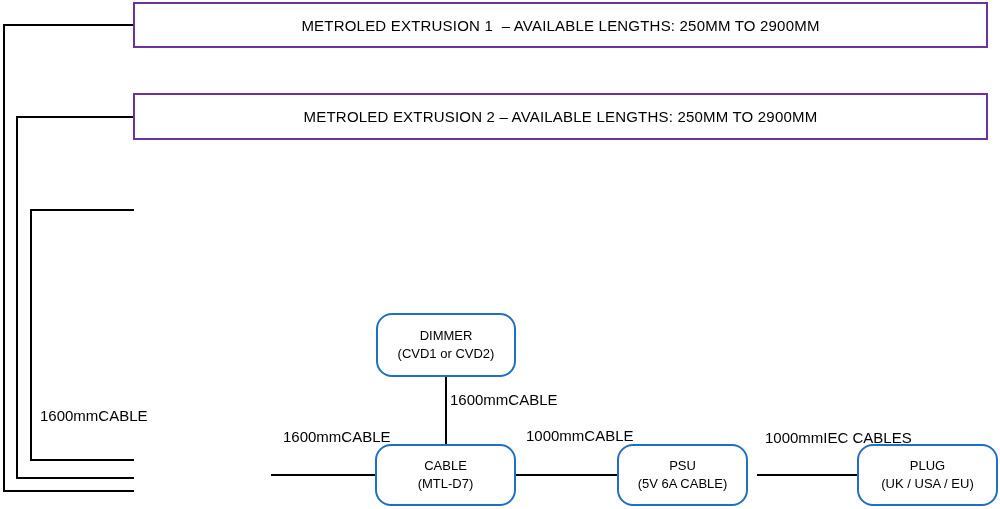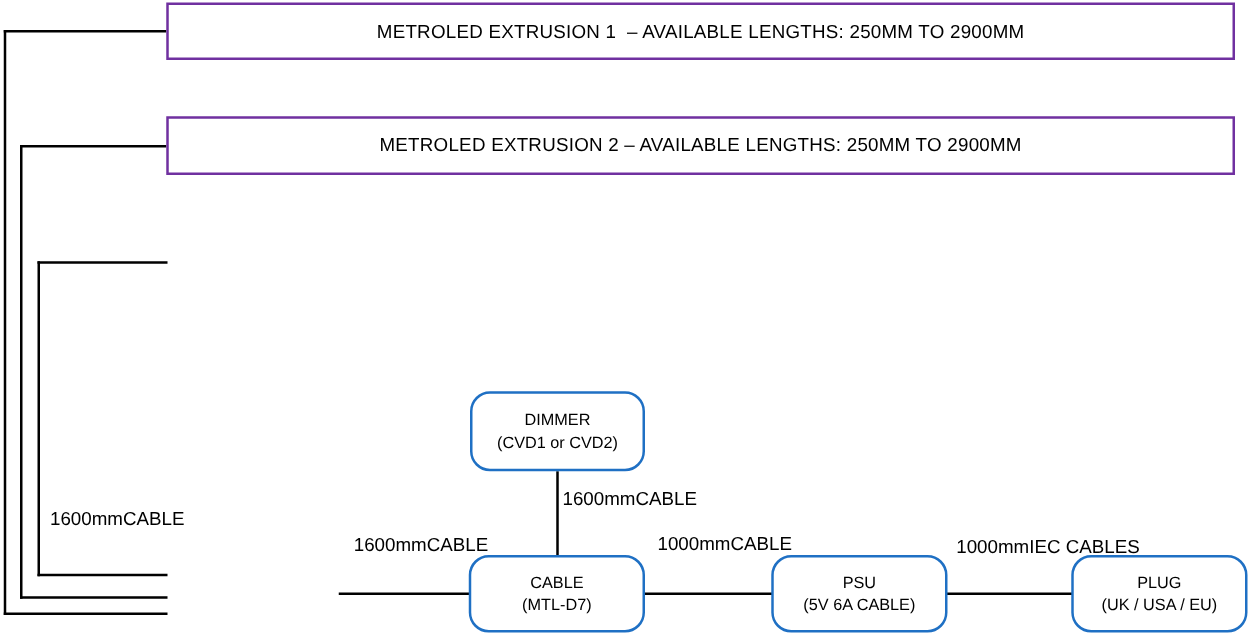--- a/index.html
+++ b/index.html
@@ -103,21 +103,21 @@
 
   <div class="node" style="left:376px;top:313px;width:140px;height:64px">
     <span>DIMMER</span>
     <span>(CVD1 or CVD2)</span>
   </div>
 
   <div class="node" style="left:375px;top:444px;width:141px;height:62px">
     <span>CABLE</span>
     <span>(MTL-D7)</span>
   </div>
-  <div class="node" style="left:617px;top:444px;width:141px;height:62px">
+  <div class="node" style="left:617px;top:444px;width:131px;height:62px">
     <span>PSU</span>
     <span>(5V 6A CABLE)</span>
   </div>
   <div class="node" style="left:857px;top:444px;width:141px;height:62px">
     <span>PLUG</span>
     <span>(UK / USA / EU)</span>
   </div>
 
   <div class="cable-label" style="left:40px;top:406px;width:95px">
     <span>1600mm</span>

